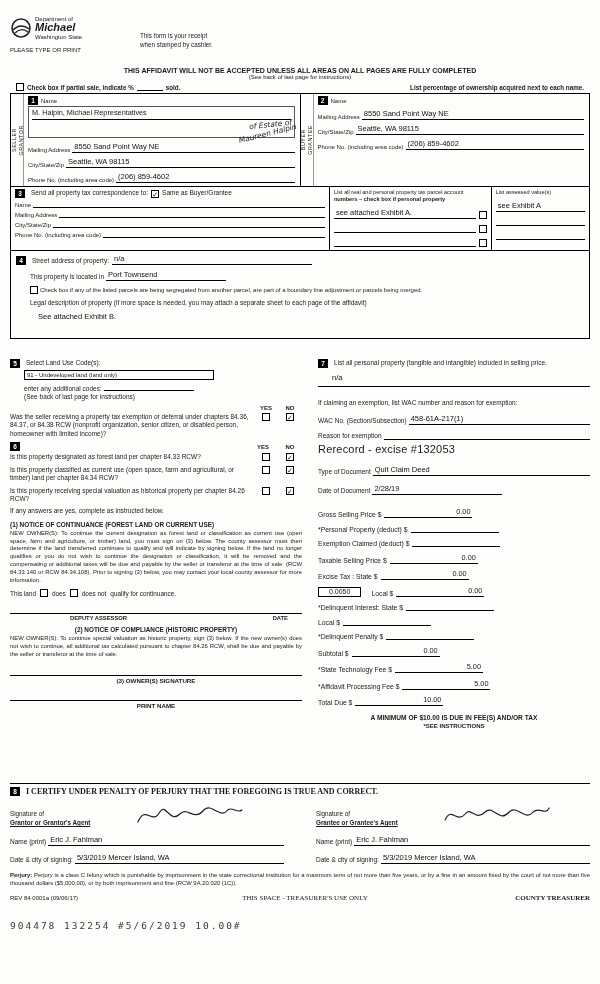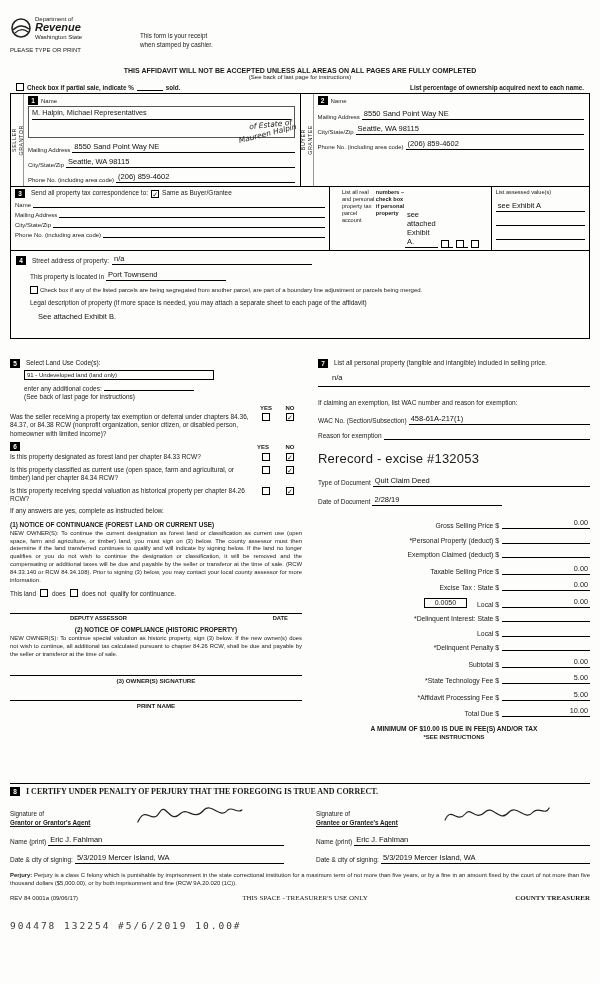--- a/index.html
+++ b/index.html
@@ -43,21 +43,21 @@
   .party-main{flex:1;padding:2px 5px 2px 4px;position:relative}
   .phead{display:flex;align-items:center;margin-bottom:1px}
   .namebox{border:1px solid #555;padding:1px 3px;min-height:32px;position:relative}
   .nline{border-bottom:1px solid #000;font-size:7.3px;line-height:1.45;white-space:nowrap;overflow:hidden}
   .hw-est{position:absolute;right:2px;top:13px;font-size:7.5px;transform:rotate(-6deg)}
   .hw-mau{position:absolute;right:-4px;top:22px;font-size:7.5px;transform:rotate(-14deg)}
   .frow{display:flex;align-items:flex-end;margin-top:4px;gap:2px}
   
   .sec3{display:flex;border:1px solid #000;border-top:none;height:64px}
   .s3l{width:55%;padding:2px 4px}
-  .s3m{width:28%;border-left:1px solid #000;padding:2px 12px;display:flex;flex-direction:row}
+  .s3m{width:28%;border-left:1px solid #000;padding:2px 4px;display:flex;flex-direction:column}
   .s3r{width:17%;border-left:1px solid #000;padding:2px 4px}
   .s3m-h,.s3r-h{font-size:5.6px;line-height:1.25}
   .pline{display:flex;align-items:flex-end;gap:3px;margin-top:5px}
   
   .sec4{border:1px solid #000;border-top:none;padding:3px 5px 4px;height:88px}
   .sec4 .frow{margin-top:5px}
   
   .maincols{display:flex;margin-top:20px;min-height:414px}
   .leftcol{width:300px;padding-right:8px}
   .rightcol{flex:1;padding-left:8px}
@@ -65,25 +65,25 @@
   .ynhead{display:flex;justify-content:flex-end;font-size:6px;font-weight:bold;margin:3px 0 2px}
   .yn{width:24px;text-align:center}
   .qrow{display:flex;align-items:flex-start;margin-bottom:4px}
   .qrow .cbcell{width:24px;text-align:center;flex:none}
   .body-sm{font-size:5.9px;line-height:1.32;text-align:justify;margin-top:2px}
   .ntitle{font-size:6.4px;font-weight:bold;margin-top:5px}
   .landrow{display:flex;align-items:center;gap:4px;margin-top:5px;font-size:6.4px}
   .sigline{border-top:1px solid #000;margin-top:16px;padding-top:1px;display:flex;justify-content:space-between;font-size:5.8px;font-weight:bold}
   .cline{border-top:1px solid #000;margin-top:16px;padding-top:1px;text-align:center;font-size:6.2px;font-weight:bold}
   
-  .fee{display:flex;justify-content:flex-end;align-items:flex-end;margin-bottom:5.5px}
+  .fee{display:flex;justify-content:flex-start;align-items:flex-end;margin-bottom:5.5px}
   .feelbl{text-align:right;font-size:6.8px;padding-right:3px}
   .amt{width:88px;border-bottom:1px solid #000;text-align:right;font-size:7.3px;padding:0 2px 1px;min-height:9px}
   .ratebox{border:1px solid #000;padding:0 10px 1px;font-size:7px;margin-right:10px}
-  .bigval{font-size:13px;margin:11px 0 10px;letter-spacing:.2px}
+  .bigval{font-size:11px;margin:3px 0 10px;letter-spacing:.2px}
   .minnote{font-size:6.6px;font-weight:bold;text-align:center;margin-top:8px}
   .seeinstr{font-size:6px;font-weight:bold;text-align:center;margin-top:2px}
   
   .sec8{border-top:1px solid #000;margin-top:10px;padding-top:3px}
   .certify{display:flex;align-items:center;gap:3px;font-size:8px}
   .sigcols{display:flex;gap:32px;margin-top:6px}
   .sigcol{flex:1}
   .sigrow{display:flex;align-items:flex-end;gap:4px}
   .siglabels{font-size:6.3px;line-height:1.4}
   svg.sig{flex:1;height:26px}
@@ -104,21 +104,21 @@
   <div class="hdr">
     <div class="hdr-left">
       <div class="logo">
         <svg width="22" height="22" viewBox="0 0 22 22">
           <circle cx="11" cy="11" r="9" fill="none" stroke="#222" stroke-width="1.6"></circle>
           <path d="M3 13 C8 8 14 8 19 12" fill="none" stroke="#222" stroke-width="1.6"></path>
           <path d="M5 16 C9 12 14 12 18 15" fill="none" stroke="#222" stroke-width="1.2"></path>
         </svg>
         <div class="logo-txt">
           <div class="lt1">Department of</div>
-          <div class="lt2">Revenue</div>
+          <div class="lt2">Michael</div>
           <div class="lt3">Washington State</div>
         </div>
       </div>
       <div class="please">PLEASE TYPE OR PRINT</div>
     </div>
     <div class="hdr-right">
       <div>This form is your receipt</div>
       <div>when stamped by cashier.</div>
     </div>
   </div>

